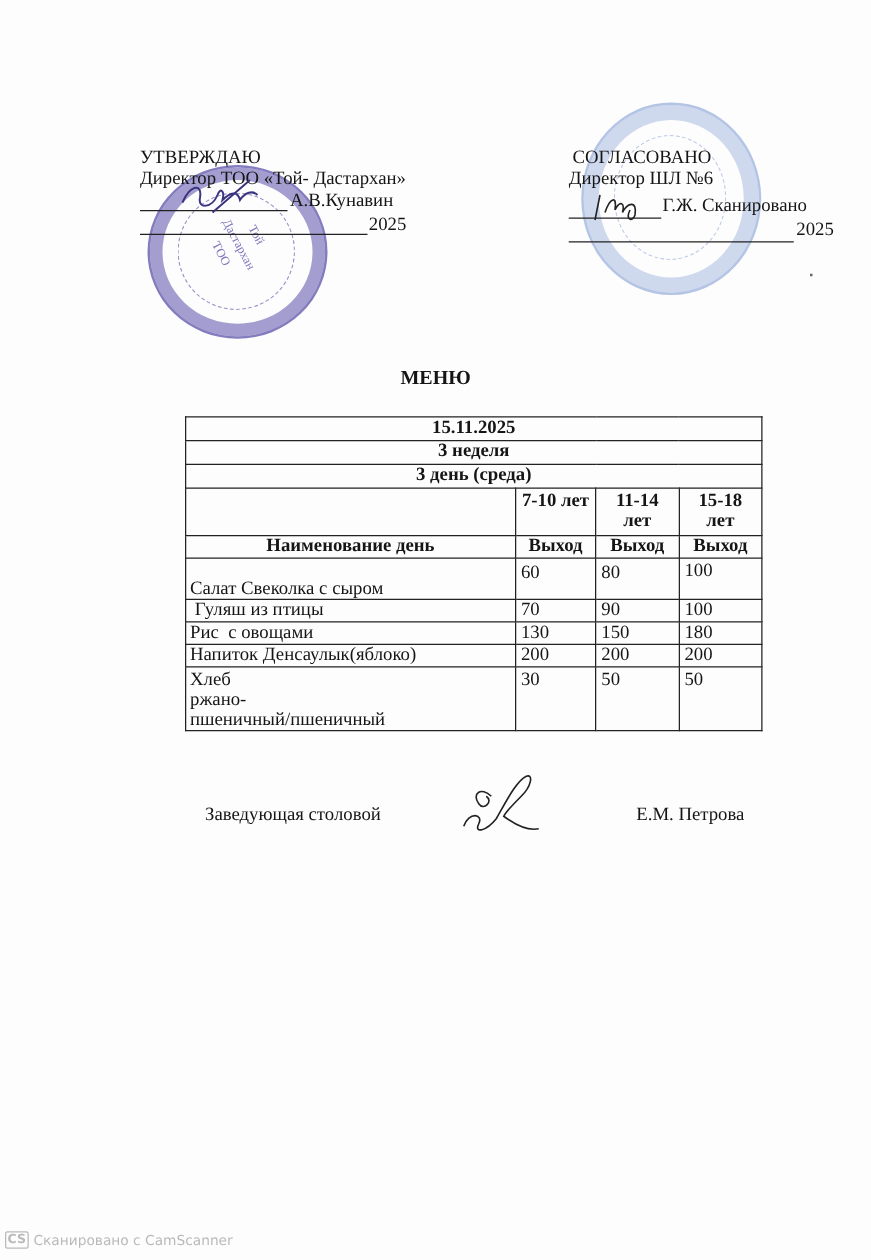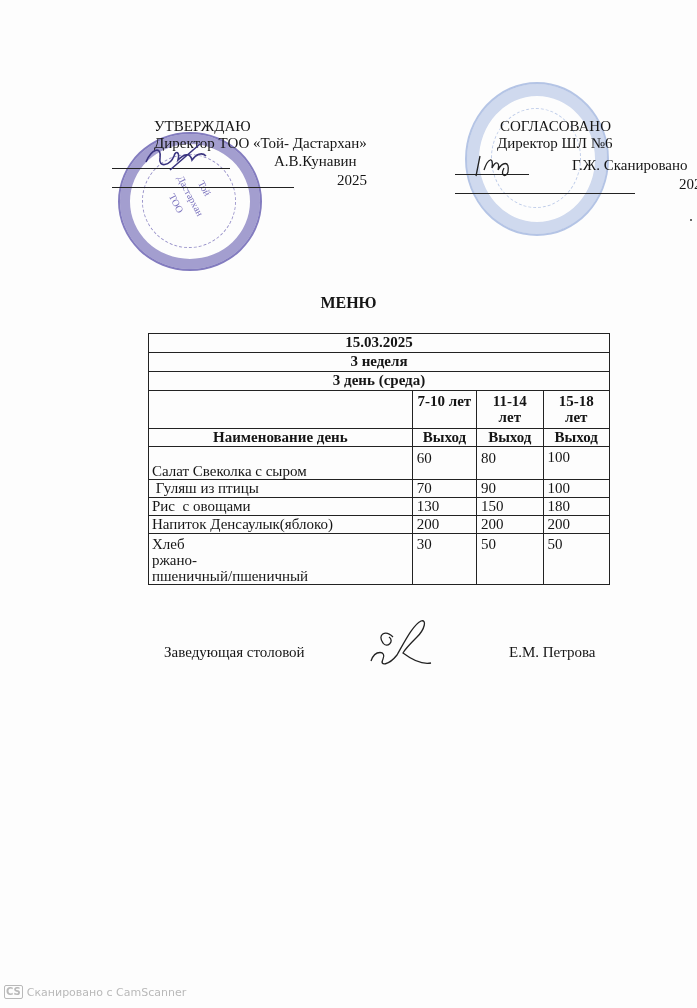--- a/index.html
+++ b/index.html
@@ -2,21 +2,21 @@
 <html><head>
 <meta charset="utf-8">
 <style>
   html, body { margin: 0; padding: 0; }
   body {
     width: 697px; height: 1008px; position: relative; overflow: hidden;
     background: #fdfdfd;
     font-family: "Liberation Serif", "DejaVu Serif", serif;
     color: #151515;
   }
-  .abs { position: absolute; margin-left: 42px; }
+  .abs { position: absolute; }
   .txt { font-size: 15px; line-height: 17px; white-space: nowrap; }
 
   
   .line { position: absolute; height: 0; border-top: 1px solid #222; }
 
   
   .stamp { position: absolute; border-radius: 50%; }
   .stamp-left {
     left: 118px; top: 132px; width: 140px; height: 135px;
     border: 2px solid rgba(90, 80, 170, 0.75);
@@ -114,21 +114,21 @@
 
 <table class="menu">
   <colgroup>
     <col class="col-name">
       <col class="col-a">
       <col class="col-b">
       <col class="col-c">
   </colgroup>
   <tbody>
       <tr class="hdr hdr-row">
-    <td colspan="4">15.03.2025</td>
+    <td colspan="4">15.11.2025</td>
   </tr>
   <tr class="hdr hdr-row">
     <td colspan="4">3 неделя</td>
   </tr>
   <tr class="hdr hdr-row">
     <td colspan="4">3 день (среда)</td>
   </tr>
   <tr class="age" style="height:38px;">
     <td></td>
     <td style="padding-top:2px;">7-10 лет</td>

